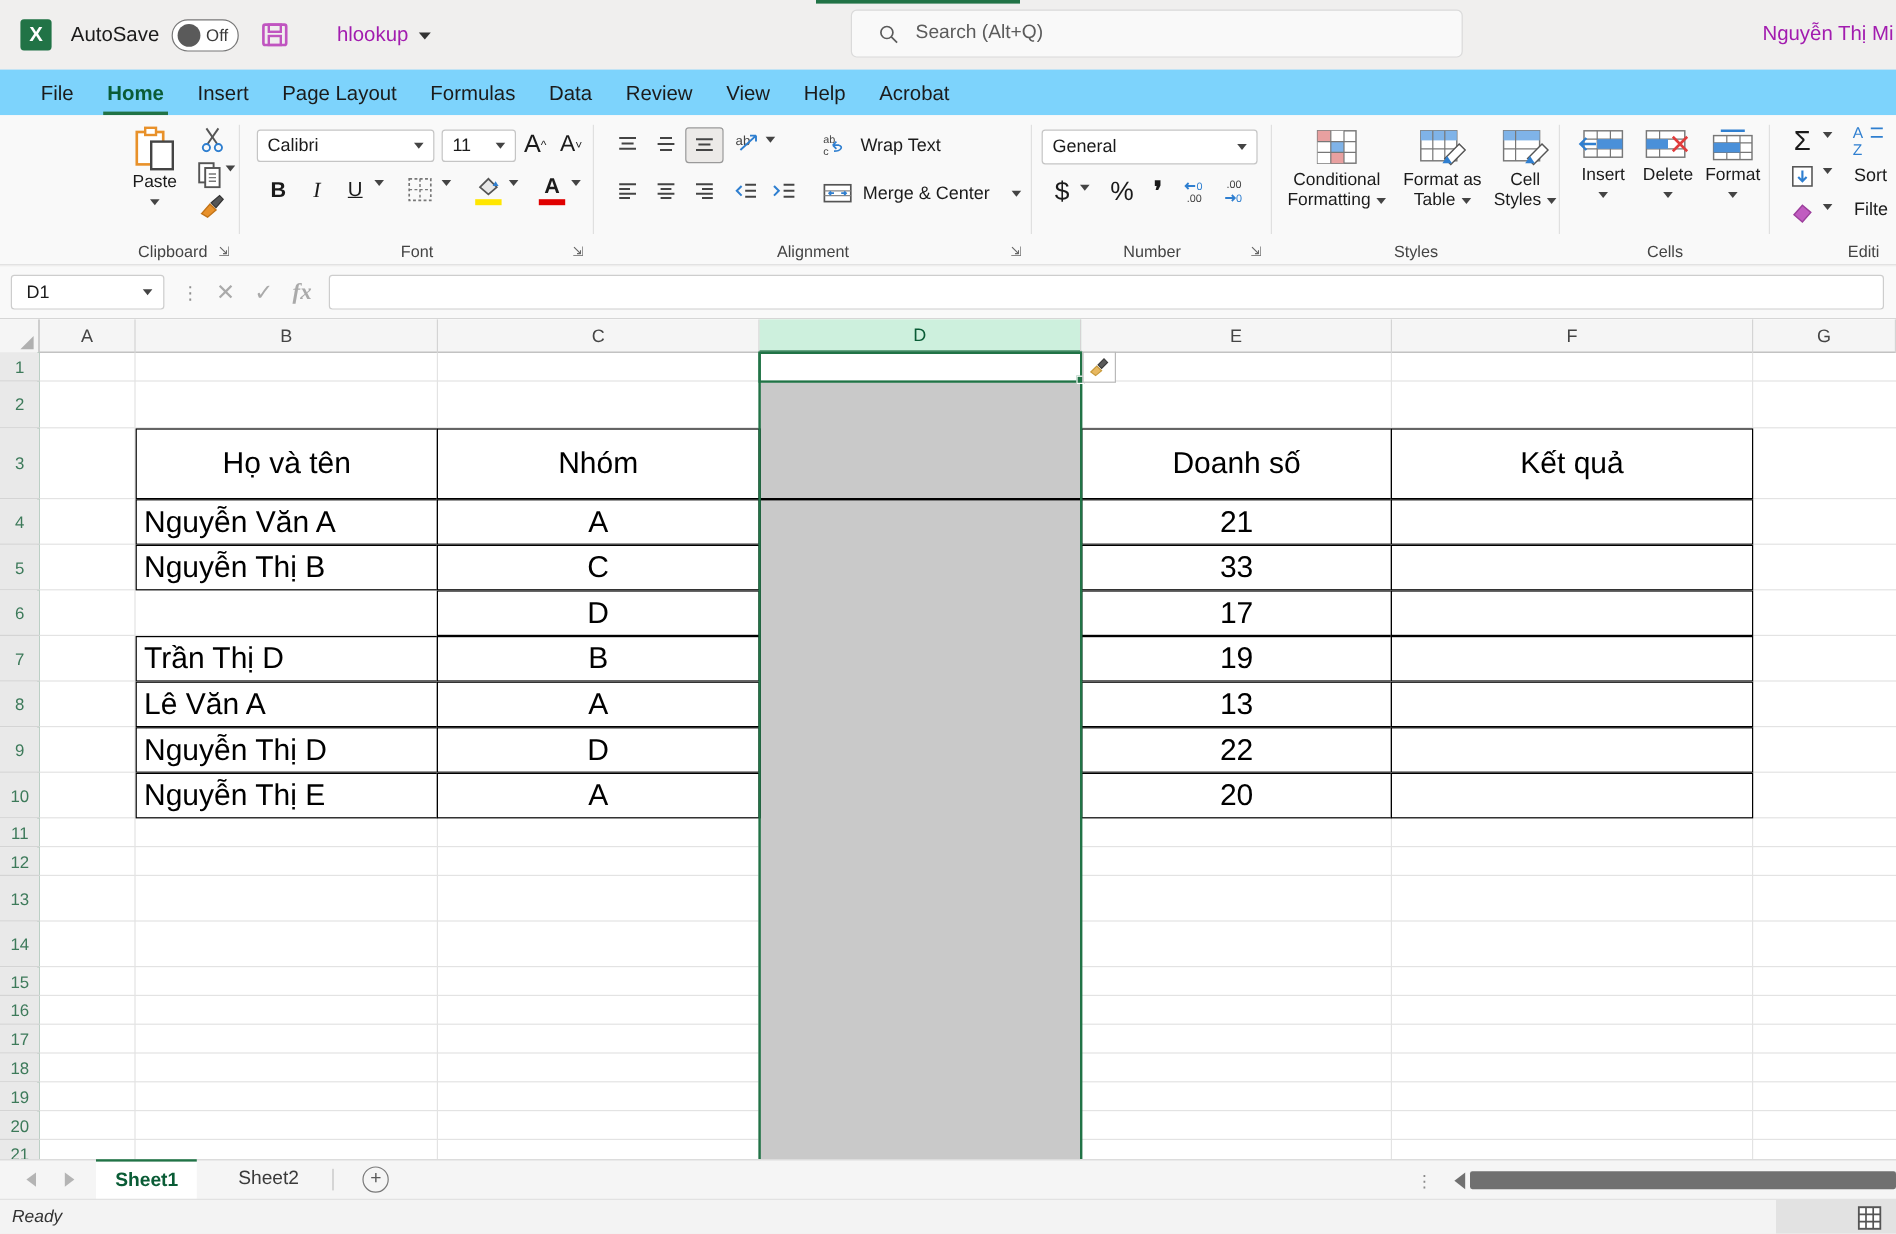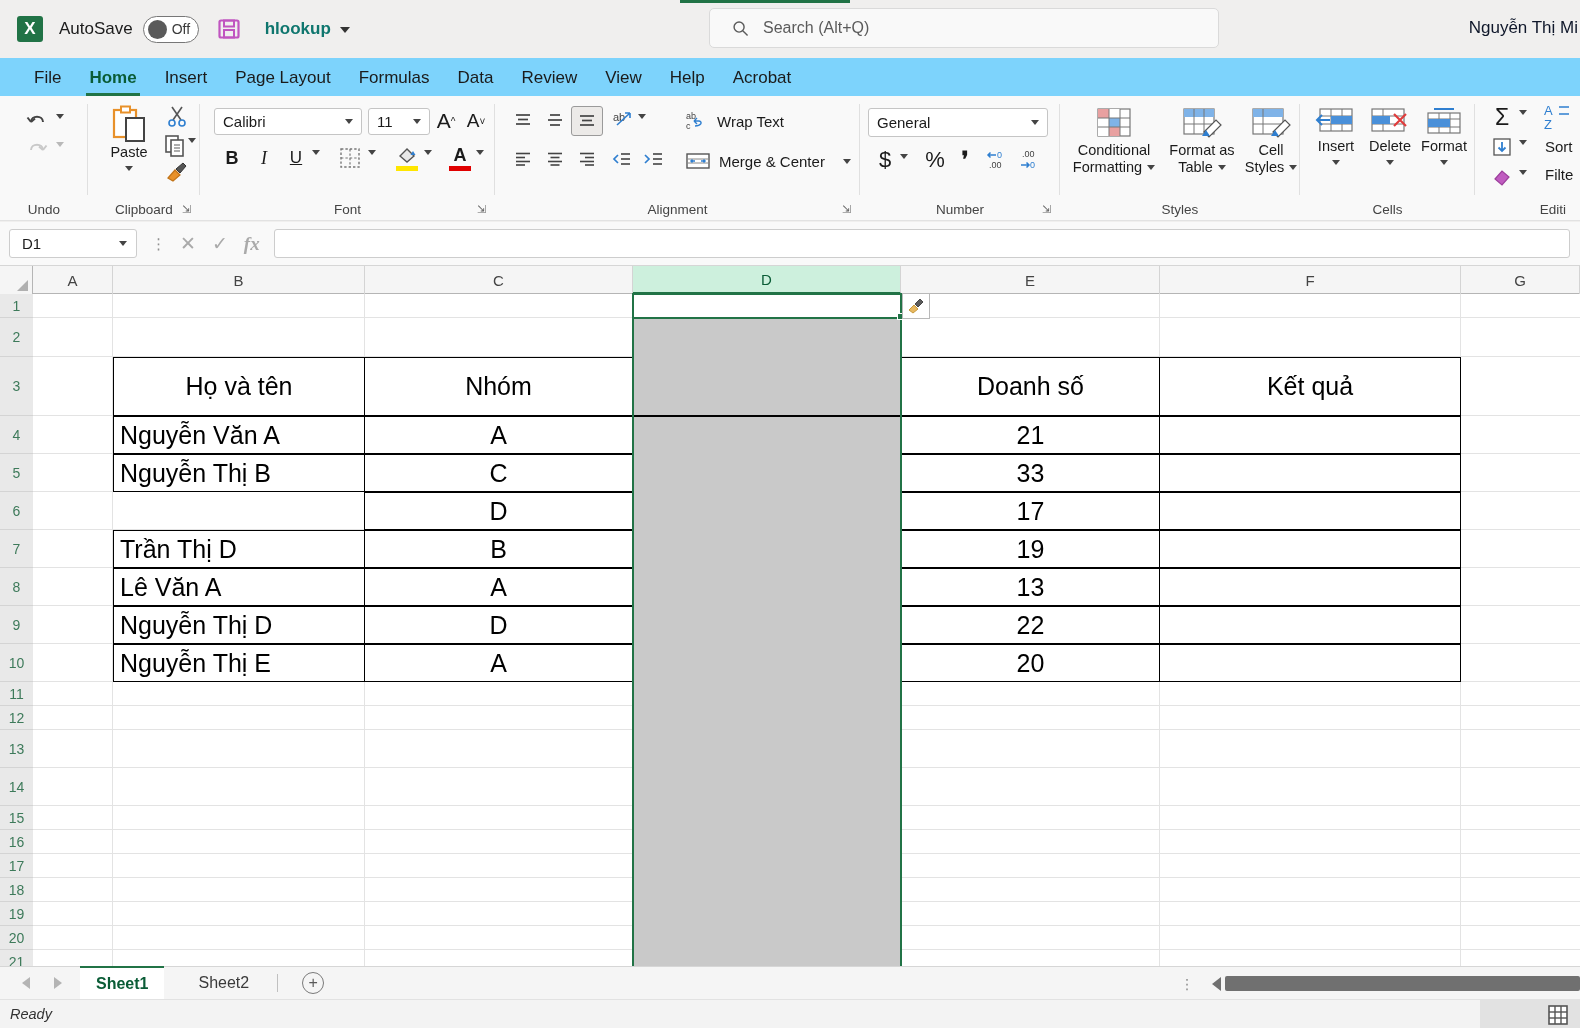--- a/index.html
+++ b/index.html
@@ -36,35 +36,35 @@
   }
   .toggle .knob {
     width: 19px; height: 19px; border-radius: 50%; background: #5a5a5a;
     margin-left: 4px;
   }
   .toggle .off-text {
     font-size: 14px; color: #3b3b3b; margin-left: 5px;
   }
   .save-icon { margin-left: 18px; width: 24px; height: 24px; position: relative; }
   .save-icon svg { display: block; }
-  .doc-title { margin-left: 24px; font-size: 17px; color: #0f766e; font-weight: bold; }
+  .doc-title { margin-left: 40px; font-size: 17px; color: #a21caf; }
   .caret-sm {
     display: inline-block; margin-left: 9px;
     border-left: 5px solid transparent; border-right: 5px solid transparent;
     border-top: 6px solid #333; vertical-align: middle;
   }
   .searchbox {
     position: absolute; left: 709px; top: 8px; width: 510px; height: 40px;
     background: #f9f9f9; border: 1px solid #dadada; border-radius: 5px;
     display: flex; align-items: center; padding-left: 22px;
   }
   .searchbox .sicon { width: 17px; height: 17px; margin-right: 14px; }
   .searchbox .sph { font-size: 16px; color: #5b5b5b; }
   .username {
-    position: absolute; right: 2px; top: 18px; font-size: 17px; color: #0f172a;
+    position: absolute; right: 2px; top: 18px; font-size: 17px; color: #a21caf;
     white-space: nowrap;
   }
 
   
   .tabsbar {
     position: absolute; top: 58px; left: 0; width: 1580px; height: 38px;
     background: #7dd3fc; display: flex; align-items: flex-end; padding-left: 20px;
   }
   .tab {
     font-size: 17px; color: #1b1b1b; padding: 0 14px 8px 14px; position: relative;
@@ -295,42 +295,20 @@
     <div class="tab">Formulas</div>
     <div class="tab">Data</div>
     <div class="tab">Review</div>
     <div class="tab">View</div>
     <div class="tab">Help</div>
     <div class="tab">Acrobat</div>
   </div>
 
   <div class="ribbon">
 
-    <div class="rgroup" style="left:0; width:88px;">
-      <div class="ibtn" style="left:22px; top:12px; width:30px; height:26px;">
-        <svg width="24" height="22" viewBox="0 0 24 22">
-          <path d="M6 12 C6 5, 18 5, 18 12" fill="none" stroke="#444" stroke-width="2"></path>
-          <path d="M6 12 L2.5 7.5 M6 12 L10 8.5" fill="none" stroke="#444" stroke-width="2"></path>
-        </svg>
-      </div>
-      <div class="ibtn" style="left:56px; top:18px;">
-          <span class="chev"></span>
-        </div>
-      <div class="ibtn" style="left:22px; top:40px; width:30px; height:26px;">
-        <svg width="24" height="22" viewBox="0 0 24 22">
-          <path d="M18 12 C18 5, 6 5, 6 12" fill="none" stroke="#c9c9c9" stroke-width="2"></path>
-          <path d="M18 12 L21.5 7.5 M18 12 L14 8.5" fill="none" stroke="#c9c9c9" stroke-width="2"></path>
-        </svg>
-      </div>
-      <div class="ibtn" style="left:56px; top:46px;">
-          <span class="chev light"></span>
-        </div>
-      <div class="glabel">Undo</div>
-      <div class="gsep"></div>
-    </div>
 
     <div class="rgroup" style="left:88px; width:112px;">
       <div class="bigbtn" style="left:12px; top:8px; width:58px;">
         <svg width="38" height="40" viewBox="0 0 38 40">
           <rect x="4" y="6" width="22" height="27" fill="#fff" stroke="#e8912a" stroke-width="2.2"></rect>
           <rect x="11" y="2.5" width="9" height="6" fill="#fff" stroke="#e8912a" stroke-width="2"></rect>
           <rect x="16" y="14" width="18" height="23" fill="#fff" stroke="#444" stroke-width="2"></rect>
         </svg>
         <span>Paste</span>
         <span class="chev" style="margin-top:5px;"></span>

